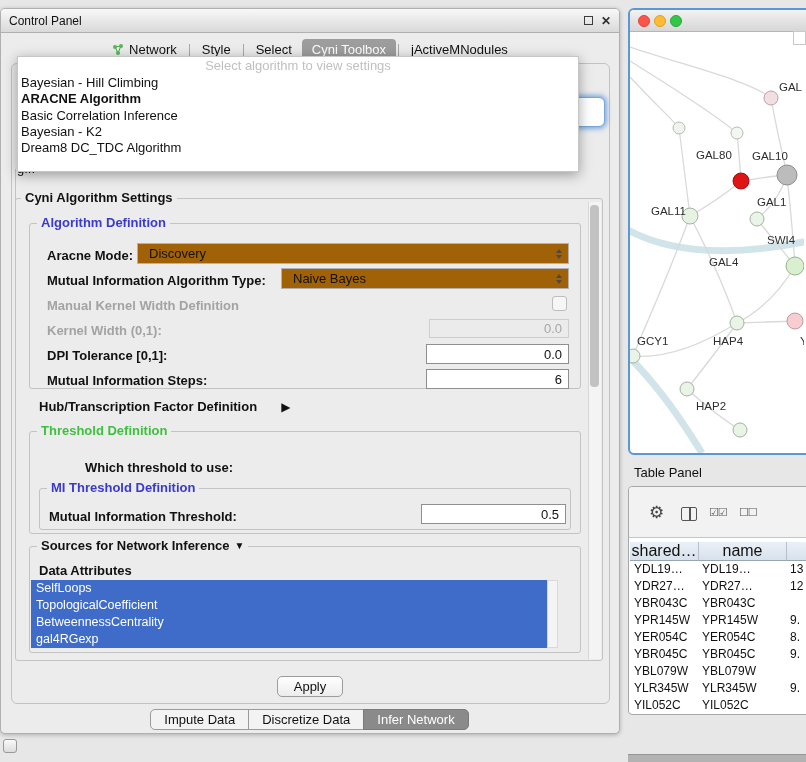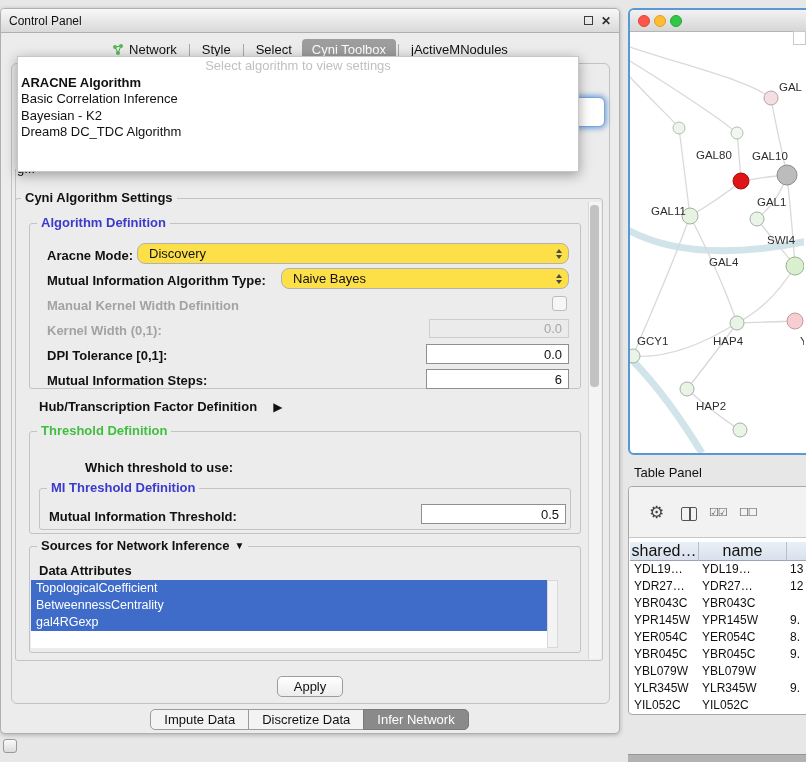--- a/index.html
+++ b/index.html
@@ -16,21 +16,21 @@
   .tabsep{width:1px;height:13px;background:#a8a8a8;margin:0 2px}
   .popup{background:#fff;border:1px solid #c6c6c6;box-shadow:0 3px 12px rgba(0,0,0,.35);z-index:20}
   .popup .ph{color:#c0c0c0;text-align:center;font-size:13px;line-height:18px}
   .popup .opt{font-size:13px;line-height:16.3px;padding-left:3px;white-space:nowrap}
   .popup .opt.sel{font-weight:bold}
   .gbox{border:1px solid #c3c3c3;border-radius:3px}
   .gtitle{background:#ececec;padding:0 4px;font-size:13px;font-weight:bold;line-height:14px;white-space:nowrap;display:flex;align-items:center;gap:5px}
   .blue{color:#3a3acc}.green{color:#3fbf3f}
   .lbl{font-size:13px;font-weight:bold;white-space:nowrap;line-height:15px}
   .lbl.dis{color:#a3a3a3}
-  .combo{background:#fde047;border:1px solid #b2b2b2;border-radius:8px;display:flex;align-items:center;
+  .combo{background:#a16207;border:1px solid #b2b2b2;border-radius:0;display:flex;align-items:center;
          padding:0 22px 0 11px;font-size:13px}
   .updn{position:absolute;right:6px;top:50%;transform:translateY(-50%);display:flex;flex-direction:column;gap:2px}
   .updn i{display:block;width:0;height:0;border-left:3.5px solid transparent;border-right:3.5px solid transparent}
   .updn .up{border-bottom:4px solid #4a4a4a}
   .updn .dn{border-top:4px solid #4a4a4a}
   .field{background:#fff;border:1px solid #8f8f8f;display:flex;align-items:center;justify-content:flex-end;
          padding:0 6px;font-size:13px}
   .field.dis{background:#ebebeb;border-color:#cdcdcd;color:#a6a6a6}
   .checkbox{border:1px solid #bdbdbd;border-radius:3px;background:#f6f6f6}
   .listitem{background:#3e6cc8;color:#fff;font-size:12.5px;line-height:17px;height:17px;padding-left:5px;
@@ -101,20 +101,21 @@
 
     <div class="a frame" style="left:10px;top:54px;width:599px;height:641px"></div>
 
     <div class="a" style="left:556px;top:88px;width:48px;height:30px;background:#fff;border:1px solid #7aa6d8;border-radius:6px;box-shadow:0 0 5px 2px rgba(90,150,220,.75);z-index:5"></div>
 
     <div class="a" style="left:14px;top:160px;width:1px;height:32px;background:#c3c3c3;z-index:1"></div>
     <div class="a" style="left:16px;top:152px;font-size:13px;z-index:1">g...</div>
 
     <div class="a popup" style="left:16px;top:47px;width:562px;height:116px">
       <div class="ph">Select algorithm to view settings</div>
+      <div class="opt">Bayesian - Hill Climbing</div>
       <div class="opt sel">ARACNE Algorithm</div>
       <div class="opt">Basic Correlation Inference</div>
       <div class="opt">Bayesian - K2</div>
       <div class="opt">Dream8 DC_TDC Algorithm</div>
     </div>
 
     <div class="a gbox" style="left:14px;top:189px;width:588px;height:463px"></div>
     <div class="a gtitle" style="left:20px;top:182px">Cyni Algorithm Settings</div>
 
     <div class="a scrolltrack" style="left:587px;top:193px;width:13px;height:457px"></div>
@@ -152,21 +153,21 @@
     <div class="a lbl" style="left:46px;top:339px">DPI Tolerance [0,1]:</div>
     <div class="a field" style="left:425px;top:335px;width:143px;height:20px">
       <span>0.0</span>
     </div>
 
     <div class="a lbl" style="left:46px;top:364px">Mutual Information Steps:</div>
     <div class="a field" style="left:425px;top:360px;width:143px;height:20px">
       <span>6</span>
     </div>
 
-    <div class="a" style="left:38px;top:390px;display:flex;align-items:center;gap:16px">
+    <div class="a" style="left:38px;top:390px;display:flex;align-items:center;gap:24px">
       <span class="lbl">Hub/Transcription Factor Definition</span>
       <span style="font-size:12px">▶</span>
     </div>
 
     <div class="a gbox" style="left:28px;top:422px;width:552px;height:103px"></div>
     <div class="a gtitle green" style="left:36px;top:415px">Threshold Definition</div>
 
     <div class="a lbl" style="left:84px;top:451px">Which threshold to use:</div>
 
     <div class="a gbox" style="left:38px;top:479px;width:532px;height:42px"></div>
@@ -177,20 +178,21 @@
     </div>
 
     <div class="a gbox" style="left:28px;top:537px;width:552px;height:107px"></div>
     <div class="a gtitle" style="left:36px;top:530px">
       <span>Sources for Network Inference</span>
       <span style="font-size:10px">▼</span>
     </div>
     <div class="a lbl" style="left:38px;top:554px">Data Attributes</div>
 
     <div class="a" style="left:30px;top:571px;width:516px;height:68px;background:#fff;overflow:hidden">
+      <div class="listitem">SelfLoops</div>
       <div class="listitem">TopologicalCoefficient</div>
       <div class="listitem">BetweennessCentrality</div>
       <div class="listitem">gal4RGexp</div>
     </div>
     <div class="a scrolltrack" style="left:546px;top:571px;width:11px;height:68px;border:1px solid #d9d9d9"></div>
 
     <div class="a segrow" style="left:0;top:667px;width:618px">
       <div class="btn">Apply</div>
     </div>
 

